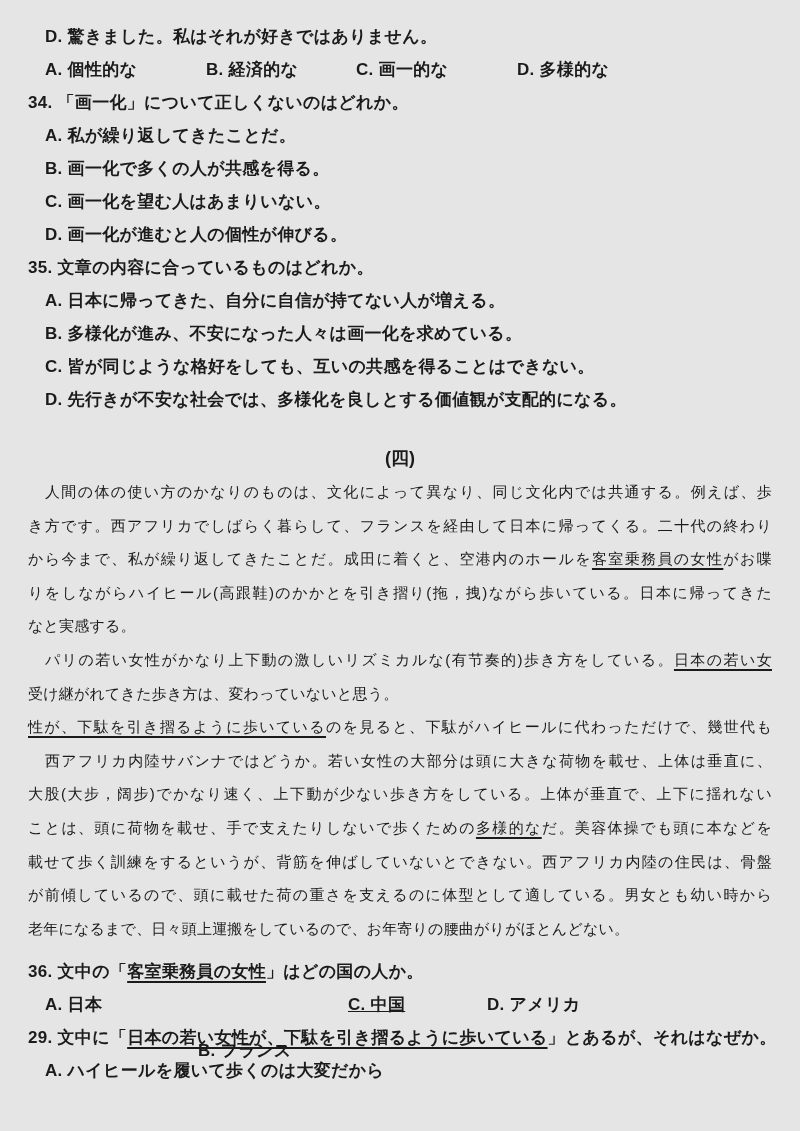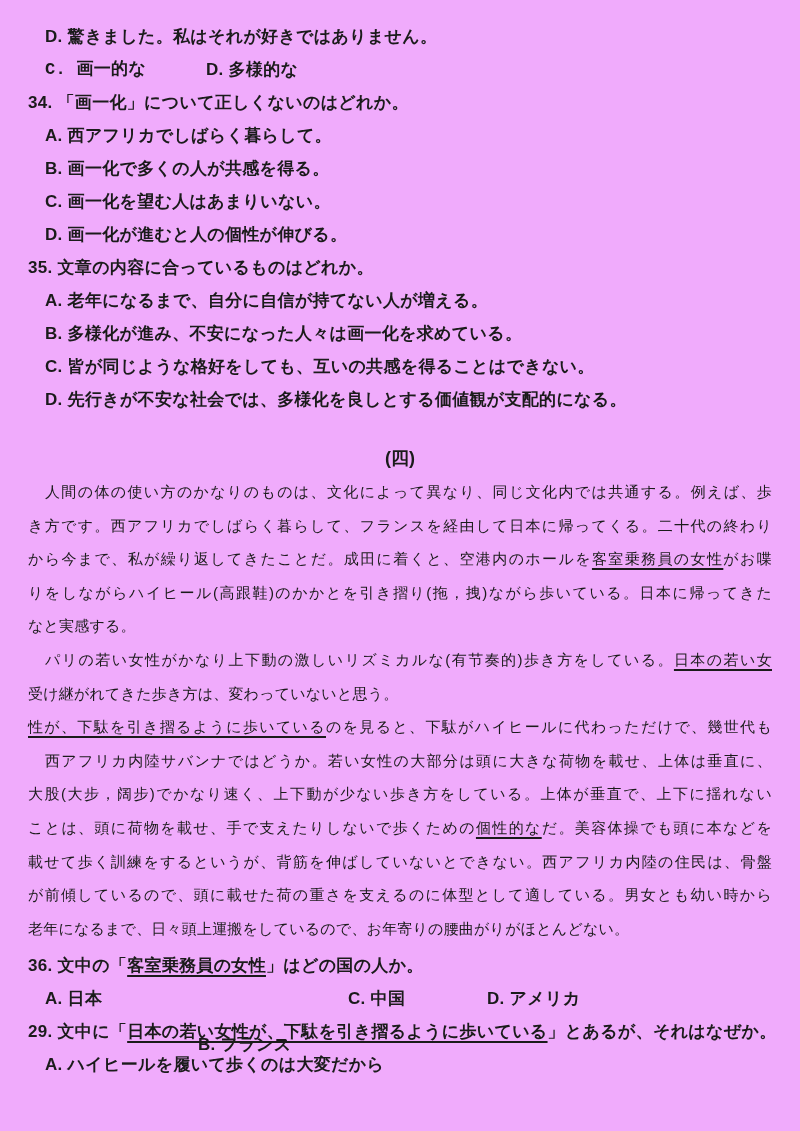--- a/index.html
+++ b/index.html
@@ -5,21 +5,21 @@
   * { margin: 0; padding: 0; box-sizing: border-box; }
   html, body { background: #ffffff; }
   body {
     width: 800px; height: 1131px;
     font-family: "Liberation Sans", sans-serif;
     color: #1b1b1b;
     overflow: hidden;
   }
   .page {
     width: 800px; height: 1131px;
-    background: #f0abfc;
+    background: #e5e5e5;
     padding: 20px 28px 0 28px;
     position: relative;
   }
   
   .line {
     font-size: 17px;
     line-height: 33px;
     height: 33px;
     font-weight: 600;
     white-space: nowrap;
@@ -29,22 +29,22 @@
   .optrow {
     display: flex;
     padding-left: 17px;
     font-size: 17px;
     line-height: 33px;
     height: 33px;
     font-weight: 600;
     letter-spacing: 0.3px;
   }
   .optrow span { display: inline-block; }
-  .w33a { width: 161px; } .w33b { width: 150px; } .w33c { width: 161px; font-family: Liberation Mono, monospace; }
-  .w36a { width: 153px; } .w36b { width: 150px; margin-top: 46px; } .w36c { width: 139px; }
+  .w33a { width: 161px; } .w33b { width: 150px; } .w33c { width: 161px; }
+  .w36a { width: 153px; } .w36b { width: 150px; margin-top: 46px; } .w36c { width: 139px; text-decoration: underline; }
   
   .sec-title {
     margin-top: 26px;
     text-align: center;
     font-size: 18px;
     line-height: 33px;
     height: 33px;
     font-weight: 600;
   }
   
@@ -52,61 +52,63 @@
     font-size: 15px;
     line-height: 33.6px;
     height: 33.6px;
     font-weight: 400;
     letter-spacing: 0.2px;
   }
   .just { text-align: justify; text-align-last: justify; }
   .endl { text-align: left; text-align-last: left; }
   .ind { text-indent: 17px; }
   .u { text-decoration: underline; text-underline-offset: 4px; text-decoration-thickness: 1.5px; }
-  .q36block { margin-top: 4px; }
+  .q36block { margin-top: 10px; }
 </style>
 </head>
 <body>
 
 <div class="page">
 
   <div class="line opt-ind">D. 驚きました。私はそれが好きではありません。</div>
 
   <div class="optrow">
+    <span class="w33a">A. 個性的な</span>
+    <span class="w33b">B. 経済的な</span>
     <span class="w33c">C. 画一的な</span>
     <span>D. 多様的な</span>
   </div>
 
   <div class="line">34. 「画一化」について正しくないのはどれか。</div>
-  <div class="line opt-ind">A. 西アフリカでしばらく暮らして。</div>
+  <div class="line opt-ind">A. 私が繰り返してきたことだ。</div>
   <div class="line opt-ind">B. 画一化で多くの人が共感を得る。</div>
   <div class="line opt-ind">C. 画一化を望む人はあまりいない。</div>
   <div class="line opt-ind">D. 画一化が進むと人の個性が伸びる。</div>
 
   <div class="line">35. 文章の内容に合っているものはどれか。</div>
-  <div class="line opt-ind">A. 老年になるまで、自分に自信が持てない人が増える。</div>
+  <div class="line opt-ind">A. 日本に帰ってきた、自分に自信が持てない人が増える。</div>
   <div class="line opt-ind">B. 多様化が進み、不安になった人々は画一化を求めている。</div>
   <div class="line opt-ind">C. 皆が同じような格好をしても、互いの共感を得ることはできない。</div>
   <div class="line opt-ind">D. 先行きが不安な社会では、多様化を良しとする価値観が支配的になる。</div>
 
   <div class="sec-title">(四)</div>
 
   <div class="pline just ind">人間の体の使い方のかなりのものは、文化によって異なり、同じ文化内では共通する。例えば、歩</div>
   <div class="pline just">き方です。西アフリカでしばらく暮らして、フランスを経由して日本に帰ってくる。二十代の終わり</div>
   <div class="pline just"><span>から今まで、私が繰り返してきたことだ。成田に着くと、空港内のホールを</span><span class="u">客室乗務員の女性</span><span>がお喋</span></div>
   <div class="pline just">りをしながらハイヒール(高跟鞋)のかかとを引き摺り(拖，拽)ながら歩いている。日本に帰ってきた</div>
   <div class="pline endl">なと実感する。</div>
 
   <div class="pline just ind"><span>パリの若い女性がかなり上下動の激しいリズミカルな(有节奏的)歩き方をしている。</span><span class="u">日本の若い女</span></div>
   <div class="pline endl">受け継がれてきた歩き方は、変わっていないと思う。</div>
   <div class="pline just"><span class="u">性が、下駄を引き摺るように歩いている</span><span>のを見ると、下駄がハイヒールに代わっただけで、幾世代も</span></div>
 
   <div class="pline just ind">西アフリカ内陸サバンナではどうか。若い女性の大部分は頭に大きな荷物を載せ、上体は垂直に、</div>
   <div class="pline just">大股(大步，阔步)でかなり速く、上下動が少ない歩き方をしている。上体が垂直で、上下に揺れない</div>
-  <div class="pline just"><span>ことは、頭に荷物を載せ、手で支えたりしないで歩くための</span><span class="u">個性的な</span><span>だ。美容体操でも頭に本などを</span></div>
+  <div class="pline just"><span>ことは、頭に荷物を載せ、手で支えたりしないで歩くための</span><span class="u">多様的な</span><span>だ。美容体操でも頭に本などを</span></div>
   <div class="pline just">載せて歩く訓練をするというが、背筋を伸ばしていないとできない。西アフリカ内陸の住民は、骨盤</div>
   <div class="pline just">が前傾しているので、頭に載せた荷の重さを支えるのに体型として適している。男女とも幼い時から</div>
   <div class="pline endl">老年になるまで、日々頭上運搬をしているので、お年寄りの腰曲がりがほとんどない。</div>
 
   <div class="line q36block"><span>36. 文中の「</span><span class="u">客室乗務員の女性</span><span>」はどの国の人か。</span></div>
   <div class="optrow">
     <span class="w36a">A. 日本</span>
     <span class="w36b">B. フランス</span>
     <span class="w36c">C. 中国</span>
     <span>D. アメリカ</span>

